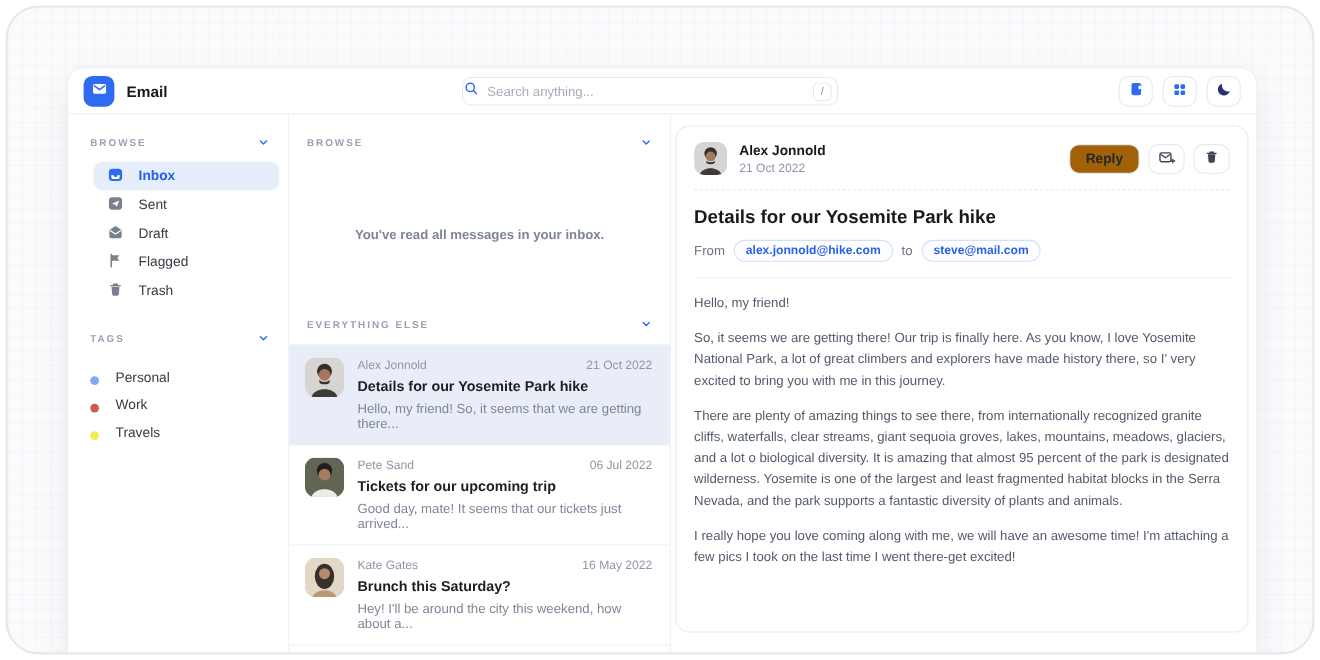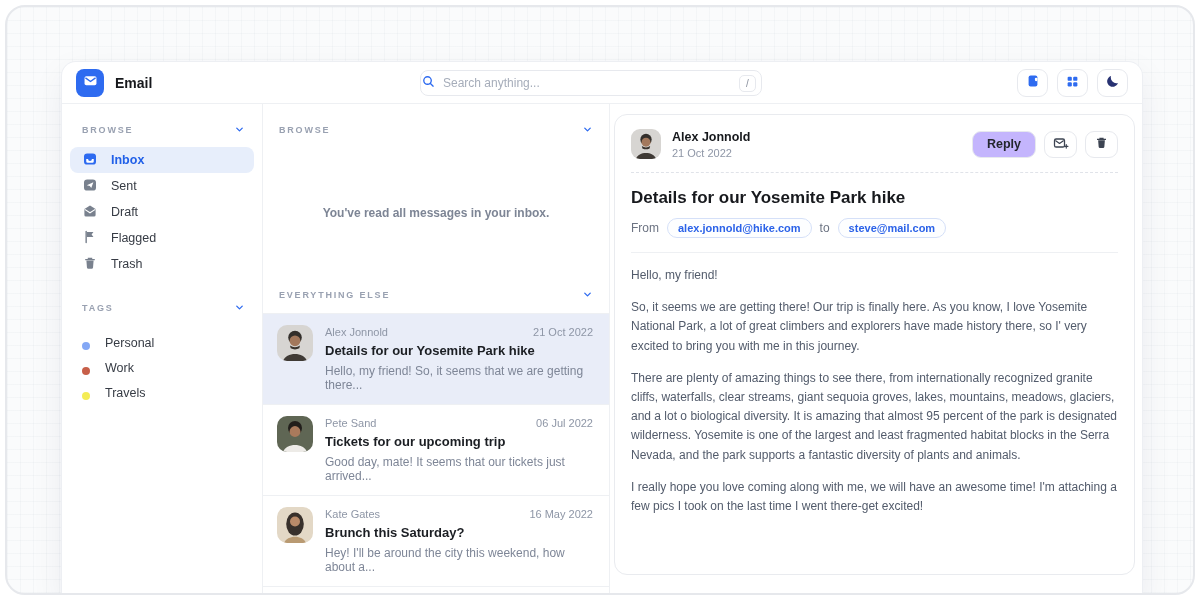--- a/index.html
+++ b/index.html
@@ -1,18 +1,18 @@
 <!DOCTYPE html>
 <html><head>
 <meta charset="utf-8">
 <style>
   * { box-sizing: border-box; margin: 0; padding: 0; }
   html,body { width:1200px; height:600px; background:#fff; font-family:"Liberation Sans", sans-serif; }
   .frame{ position:absolute; left:5px; top:5px; width:1190px; height:590px;
-    border:2px solid #e6e8ec; border-radius:20px; overflow:hidden;
+    border:2px solid #e6e8ec; border-radius:30px; overflow:hidden;
     background-color:#fafbfc;
     background-image:linear-gradient(rgba(208,214,224,.16) 1px, transparent 1px),
                      linear-gradient(90deg, rgba(208,214,224,.16) 1px, transparent 1px);
     background-size:13px 13px; }
   .app{ position:absolute; left:55px; top:55px; width:1080px; height:533px;
     background:#fff; border-radius:14px 14px 0 0;
     box-shadow:0 0 0 1px #edeff3, 0 12px 34px rgba(25,35,65,.07); overflow:hidden; }
 
   
   .topbar{ height:42px; display:flex; align-items:center; padding:0 14px;
@@ -35,21 +35,21 @@
   
   .content{ display:grid; grid-template-columns:200px 348px 1fr; height:491px; }
 
   
   .sidebar{ padding-top:16px; }
   .section-header{ display:flex; align-items:center; justify-content:space-between;
     padding:0 17px 0 20px; height:20px;
     font-size:9px; font-weight:700; letter-spacing:1.8px; color:#99a1b1; }
   .nav{ margin-top:7px; padding:0 8px 0 8px; }
   .nav-item{ display:flex; align-items:center; gap:13px; height:26px; padding:0 12px;
-    border-radius:8px; font-size:12.5px; color:#363b44; font-weight:500; cursor:pointer; }
+    border-radius:8px; font-size:12.5px; color:#363b44; font-weight:500; cursor:pointer;margin-left:15px; }
   .nav-item.selected{ background:#e7eefb; color:#2160e8; font-weight:700; }
   .tags-hd{ margin-top:21px; }
   .tag-item{ display:flex; align-items:flex-end; gap:15px; height:25px; padding:0 12px;
     border-radius:8px; font-size:12.5px; color:#363b44; font-weight:500; cursor:pointer; }
   .dot{ width:8px; height:8px; border-radius:50%; flex:0 0 auto; }
   .dot-personal{ background:#84a8f5; } .dot-work{ background:#c75f49; }
   .dot-travels{ background:#f4ec55; } .dot-concert{ background:#3fd97f; }
 
   
   .maillist{ border-left:1px solid #eef0f3; border-right:1px solid #eef0f3; padding-top:16px; }
@@ -69,21 +69,21 @@
   .detailpane{ padding:10px 7px 0 4px; }
   .detailcard{ border:1px solid #e9ebef; border-radius:13px; height:461px;
     padding:14px 16px; background:#fff; }
   .dc-header{ display:flex; align-items:center; }
   .dc-avatar{ width:30px; height:30px; border-radius:9px; overflow:hidden; flex:0 0 auto; }
   .dc-id{ margin-left:11px; }
   .dc-name{ font-size:12.5px; font-weight:700; color:#16181c; }
   .dc-date{ font-size:11px; color:#8e96a6; margin-top:3px; }
   .dc-actions{ margin-left:auto; display:flex; gap:8px; align-items:center; }
   .reply-btn{ height:27px; padding:0 14px; border:1px solid #e7e9ee; border-radius:9px;
-    background:#c4b5fd; font-size:12.5px; font-weight:600; color:#23262c; cursor:pointer; font-family:inherit; }
+    background:#a16207; font-size:12.5px; font-weight:600; color:#23262c; cursor:pointer; font-family:inherit; }
   .dc-iconbtn{ width:33px; height:27px; border:1px solid #e7e9ee; border-radius:9px;
     background:#fff; display:flex; align-items:center; justify-content:center; cursor:pointer; }
   .dashed-div{ border-bottom:1px dashed #e0e3e9; margin-top:13px; }
   .subject{ font-size:17px; font-weight:700; color:#17191d; margin:15px 0 10px; }
   .fromrow{ display:flex; align-items:center; gap:8px; font-size:12px; color:#6c7382; }
   .chip{ border:1px solid #d5e0f8; border-radius:999px; padding:3px 10px;
     font-size:11px; font-weight:600; color:#2b62e8; background:#fdfeff; cursor:pointer; }
   .solid-div{ border-bottom:1px solid #eef0f3; margin:14px 0 13px; }
   .mailbody p{ font-size:12px; line-height:1.6; color:#525b6b; margin-bottom:13px; }
   .mailbody p:last-child{ margin-bottom:0; }

